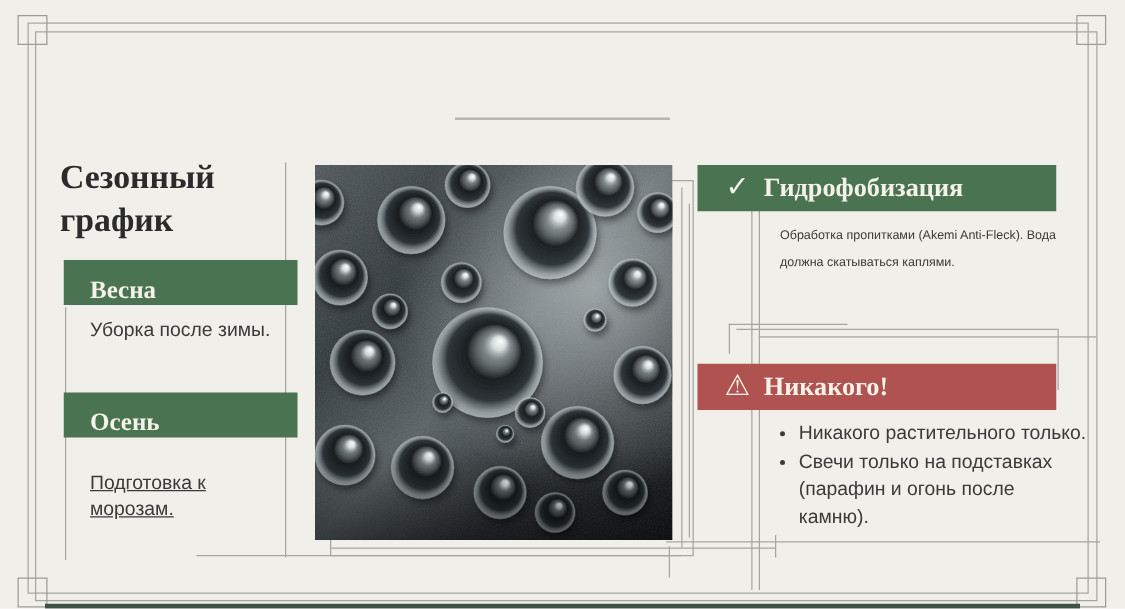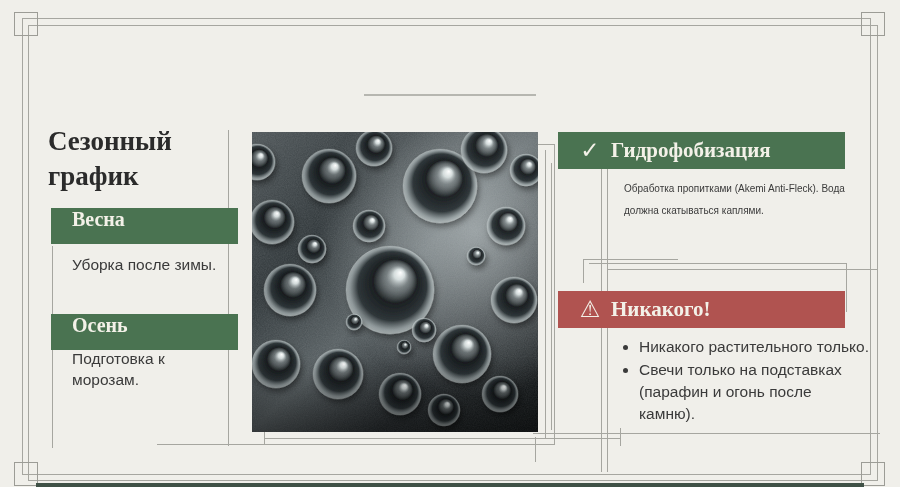--- a/index.html
+++ b/index.html
@@ -23,29 +23,29 @@
   }
   .title-underline{position:absolute;left:364px;top:94px;width:172px;height:2px;background:#b6b6b0;}
   
   .left-heading{
     position:absolute;left:48px;top:124px;width:195px;margin:0;
     font-family:"Liberation Serif",serif;font-weight:bold;
     font-size:27px;line-height:35px;color:#2b2b2b;
   }
   .season-bar{
     position:absolute;left:51px;width:187px;height:36px;
-    background:#4a7351;color:#f3f1e8;display:flex;align-items:flex-start;
+    background:#4a7351;color:#f3f1e8;display:flex;align-items:flex-end;
     font-family:"Liberation Serif",serif;font-weight:bold;font-size:20px;
     padding-left:21px;box-sizing:border-box;
   }
   .season-bar.spring{top:208px;}
   .season-bar.autumn{top:314px;}
   .season-text{position:absolute;left:72px;width:155px;font-size:15.5px;line-height:21px;color:#3a3a3a;}
   .season-text.spring{top:254px;}
-  .season-text.autumn{top:348px;}
+  .season-text.autumn{top:376px;text-decoration:underline;}
   
   .photo{position:absolute;left:252px;top:132px;width:286px;height:300px;display:block;}
   .photo-offset{position:absolute;left:264px;top:144px;width:289px;height:299px;border:1px solid #a6a6a0;}
   
   .rbar{
     position:absolute;left:558px;width:287px;height:37px;
     display:flex;align-items:center;box-sizing:border-box;padding-left:12px;
     color:#f3f1e8;
   }
   .rbar.hydro{top:132px;background:#4a7351;}

